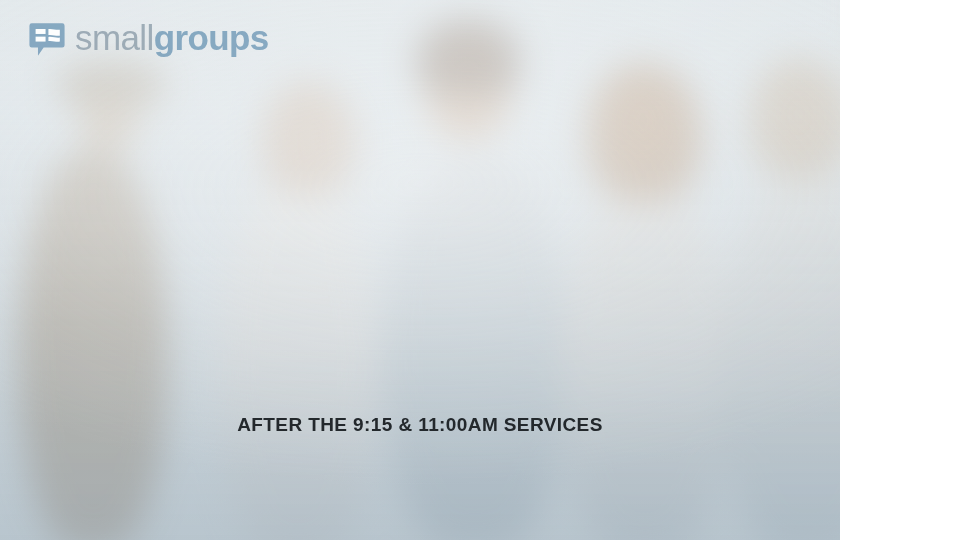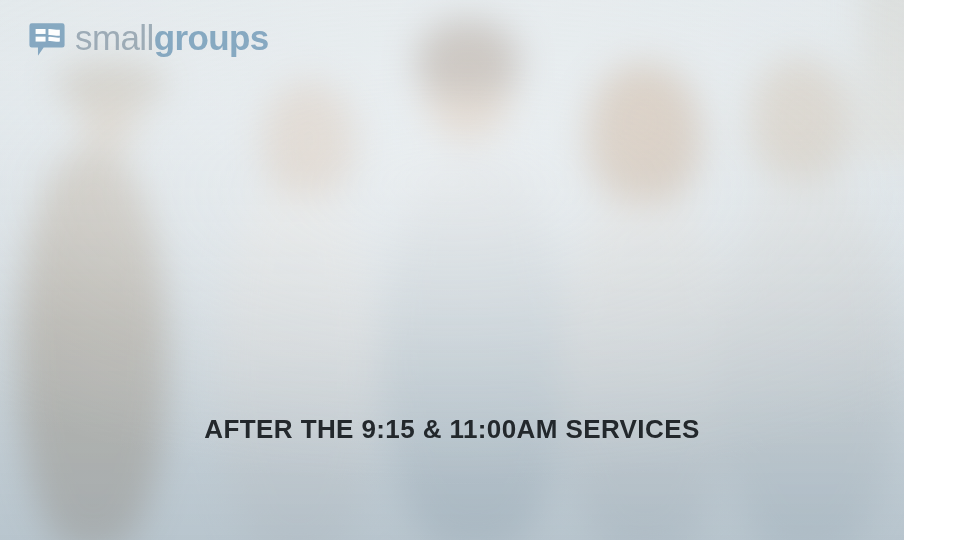--- a/index.html
+++ b/index.html
@@ -2,21 +2,21 @@
 <html><head>
 <meta charset="utf-8">
 <style>
   html, body {
     margin: 0;
     padding: 0;
     background: #ffffff;
   }
   #slide {
     position: relative;
-    width: 904px;
+    width: 840px;
     height: 540px;
     overflow: hidden;
     font-family: "Liberation Sans", sans-serif;
     background: #cfd7dc;
   }
 
   
   .bg-layer {
     position: absolute;
     inset: 0;
@@ -124,21 +124,21 @@
   }
 
   
   .subtitle {
     position: absolute;
     left: 0;
     right: 0;
     top: 414px;
     text-align: center;
     color: #23282c;
-    font-size: 26px;
+    font-size: 19px;
     font-weight: 700;
     letter-spacing: 0.4px;
     white-space: nowrap;
     user-select: none;
   }
 </style>
 </head>
 <body>
 
 <div id="slide">

